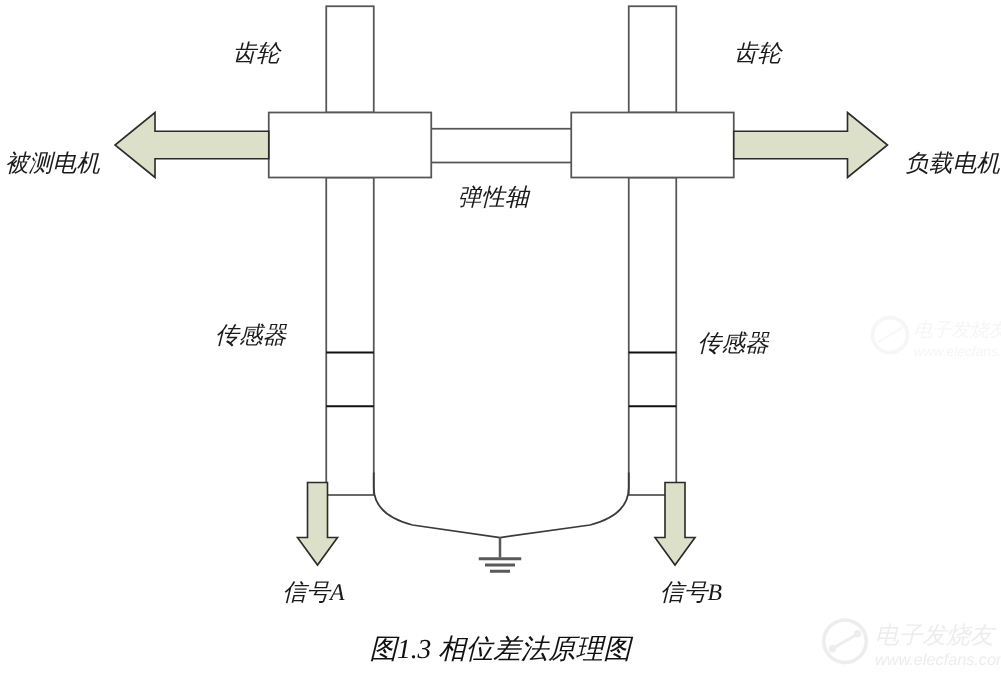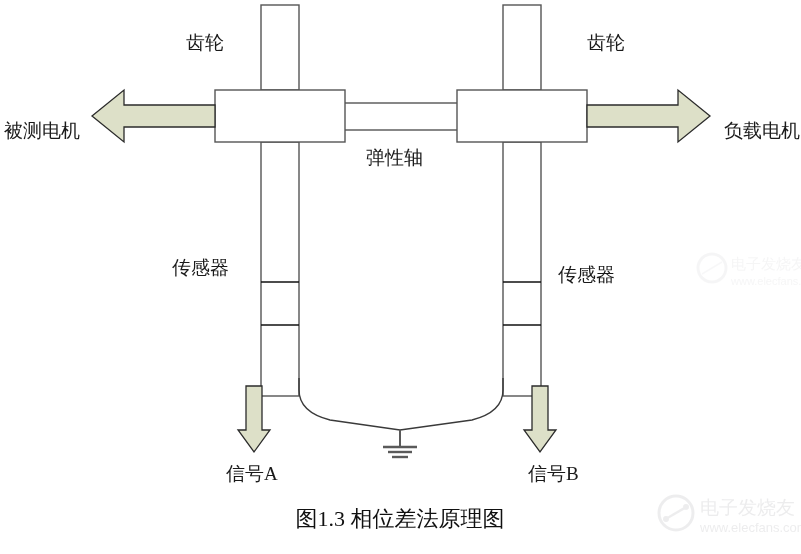--- a/index.html
+++ b/index.html
@@ -11,20 +11,21 @@
     width: 801px;
     height: 554px;
     font-family: "Liberation Serif", "DejaVu Serif", serif;
     overflow: hidden;
   }
   #figure-root {
     position: relative;
     width: 801px;
     height: 412px;
     background: #ffffff;
+    font-style: italic;
   }
   svg.diagram {
     position: absolute;
     left: 0;
     top: 0;
     width: 801px;
     height: 554px;
   }
   .lbl {
     font-family: "Liberation Serif", "DejaVu Serif", serif;

